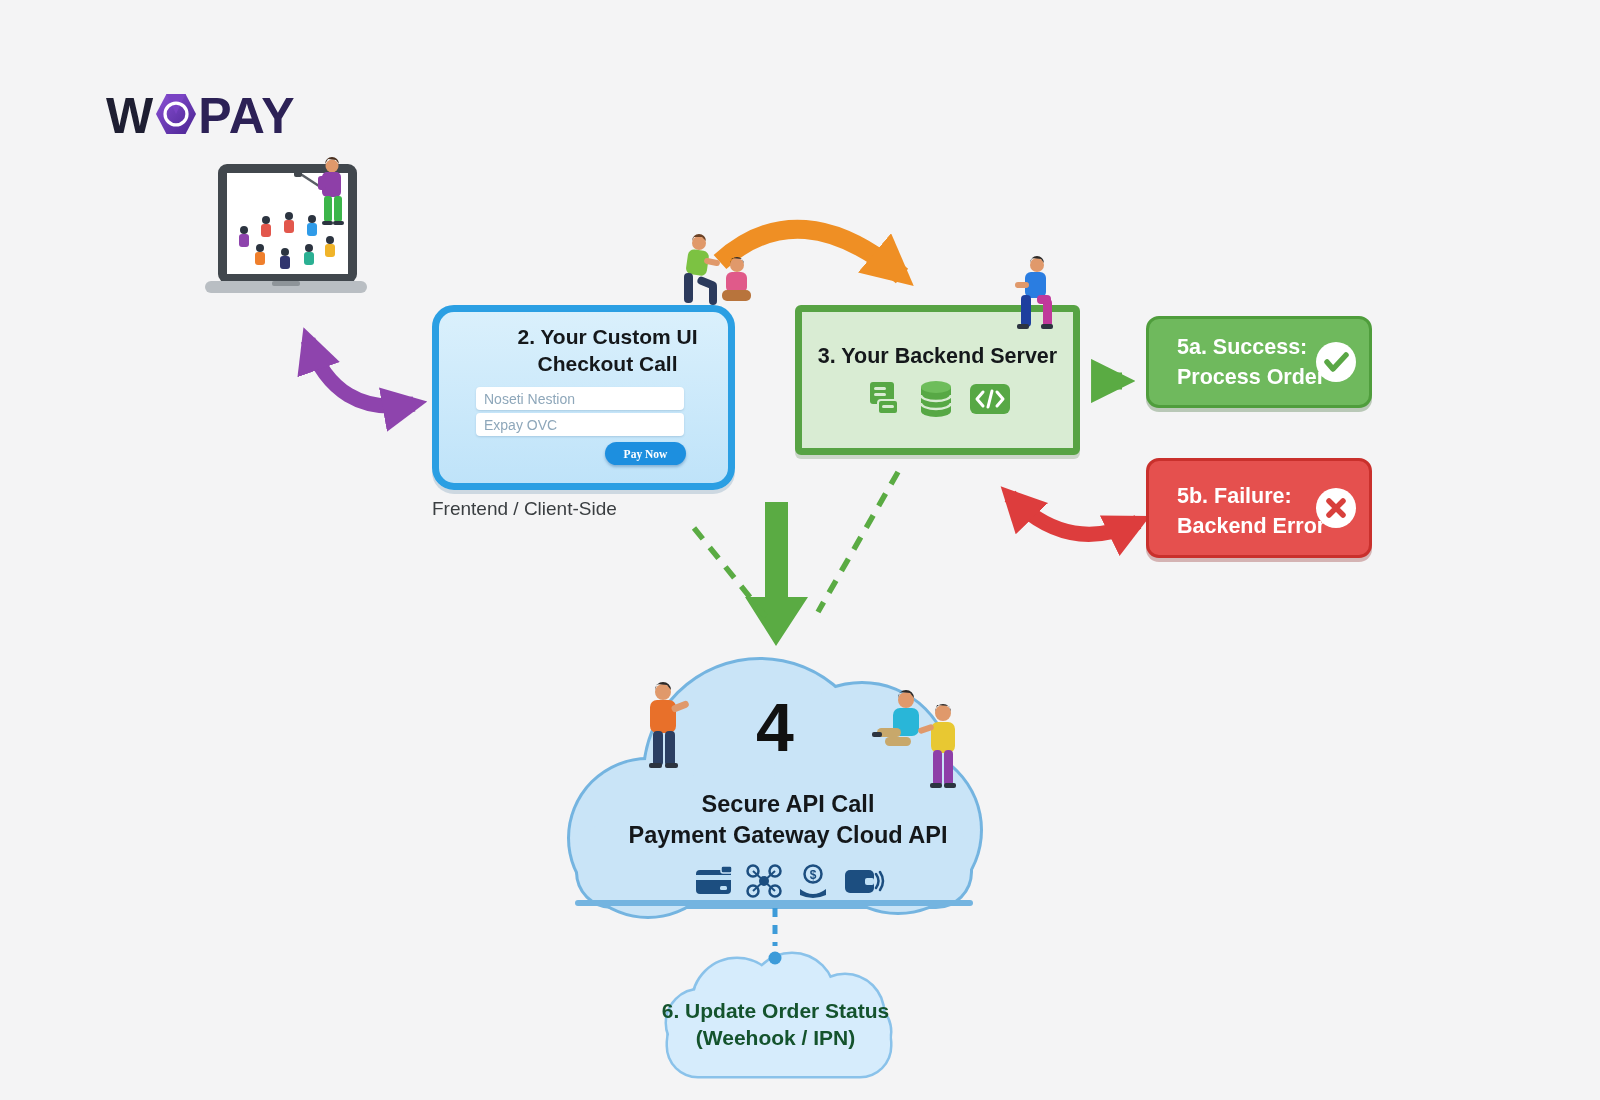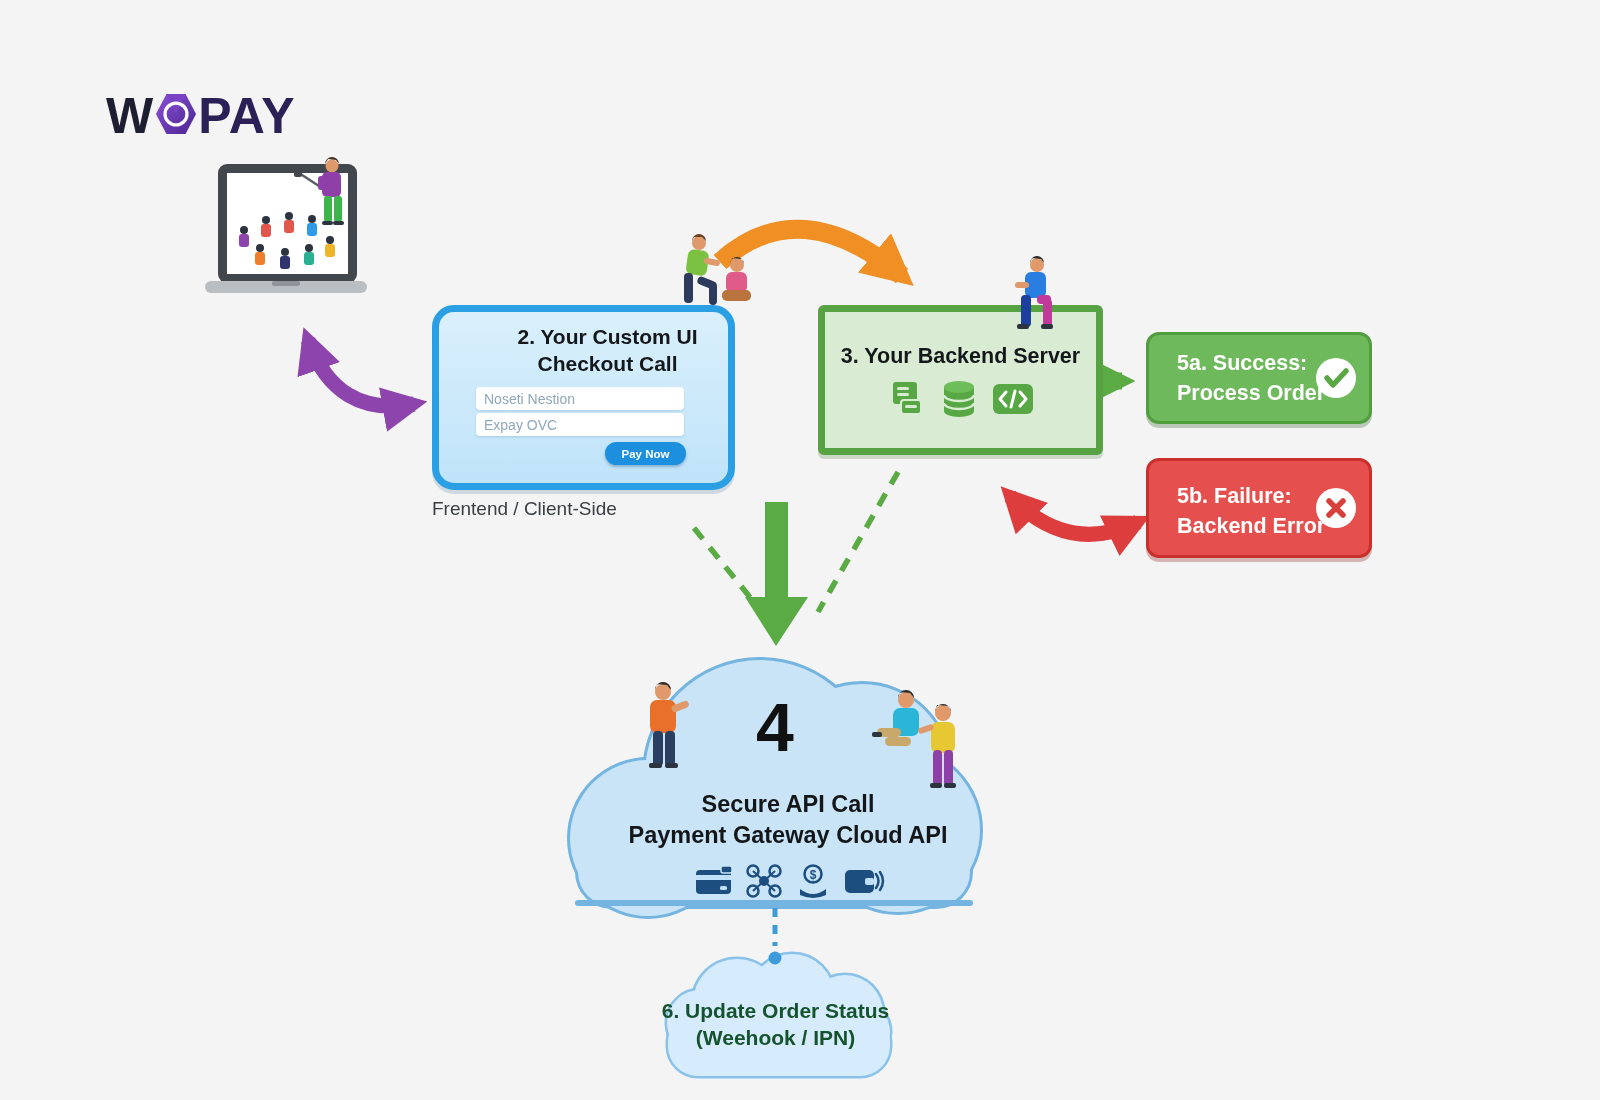--- a/index.html
+++ b/index.html
@@ -26,39 +26,38 @@
   .checkout-title{margin-top:11px;text-align:center;font-size:21px;font-weight:bold;color:#15181b;line-height:27px;padding-left:48px;}
   .field{
     position:absolute;left:37px;width:208px;height:23px;box-sizing:border-box;
     background:#ffffff;border:none;border-radius:4px;font-family:"Liberation Sans",sans-serif;
     font-size:14px;color:#8ea7ba;padding:0 0 0 8px;box-shadow:0 1px 2px rgba(70,120,160,0.25);
   }
   .field1{top:75px;}
   .field2{top:101px;}
   .pay-btn{
     position:absolute;left:166px;top:130px;width:81px;height:23px;border:none;border-radius:12px;
-    background:#1d8fdf;color:#fff;font-family:Liberation Sans, sans-serif;
+    background:#1d8fdf;color:#fff;font-family:Liberation Serif, serif;
     font-size:11.5px;font-weight:bold;box-shadow:0 2px 3px rgba(20,80,140,0.35);
   }
   .caption{position:absolute;left:432px;top:498px;width:303px;
     font-size:19px;color:#3a3e41;}
 
   
   .backend-box{
     position:absolute;left:795px;top:305px;width:285px;height:150px;box-sizing:border-box;
     border:7px solid #57a344;border-radius:6px;background:#d9ecd3;
     box-shadow:0 4px 0 rgba(60,110,45,0.22);
-    margin-left:23px;
   }
   .backend-title{margin-top:32px;text-align:center;font-size:21.5px;font-weight:bold;color:#15181b;}
   .backend-icons{display:flex;justify-content:center;gap:11px;margin-top:9px;}
 
   
   .result-box{position:absolute;width:226px;box-sizing:border-box;border-radius:13px;color:#fff;}
-  .success-box{left:1146px;top:332px;height:92px;background:#6fb95d;border:3px solid #4f9d3c;
+  .success-box{left:1146px;top:316px;height:92px;background:#6fb95d;border:3px solid #4f9d3c;
     box-shadow:0 4px 0 rgba(50,100,40,0.3);}
   .failure-box{left:1146px;top:458px;height:100px;background:#e5504e;border:3px solid #c9302c;
     box-shadow:0 4px 0 rgba(140,30,25,0.3);}
   .result-text{position:absolute;left:28px;top:13px;font-size:21.5px;font-weight:bold;line-height:30px;}
   .failure-box .result-text{top:20px;}
   .result-icon{position:absolute;right:12px;top:50%;margin-top:-21px;width:42px;height:42px;}
 
   
   .cloud-step{position:absolute;left:675px;top:688px;width:200px;text-align:center;
     font-size:68px;font-weight:bold;color:#111;}

